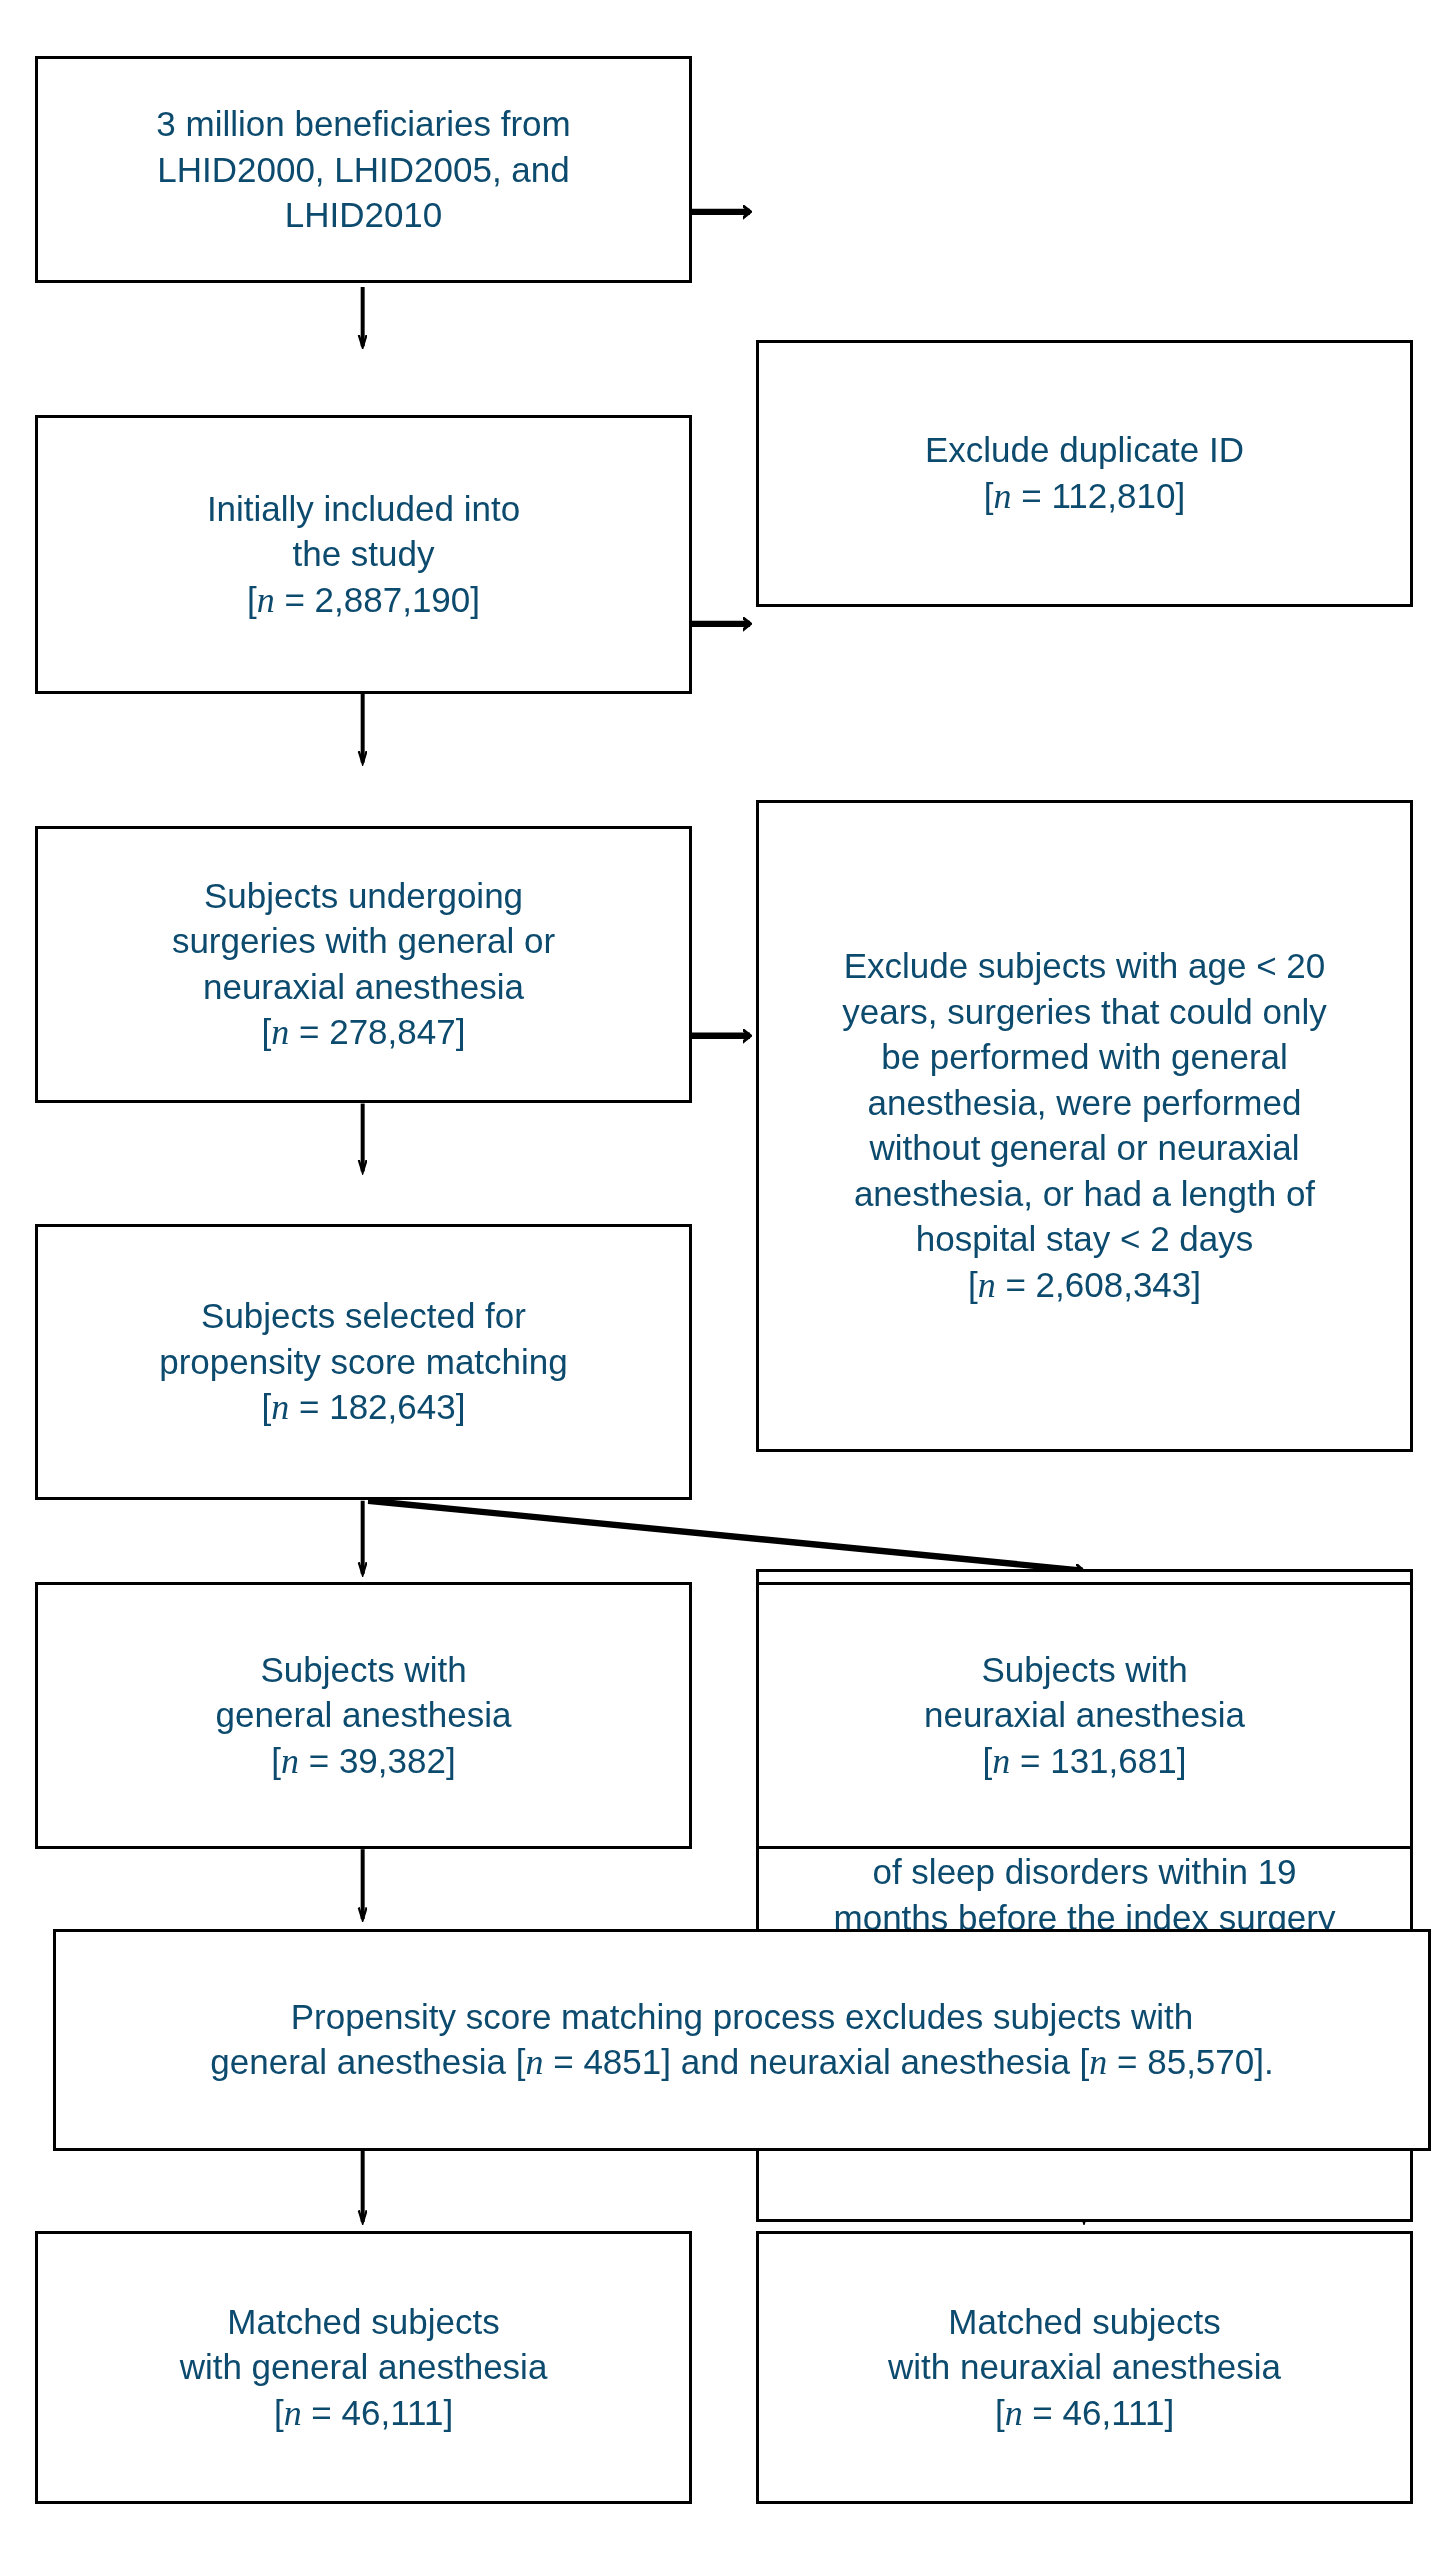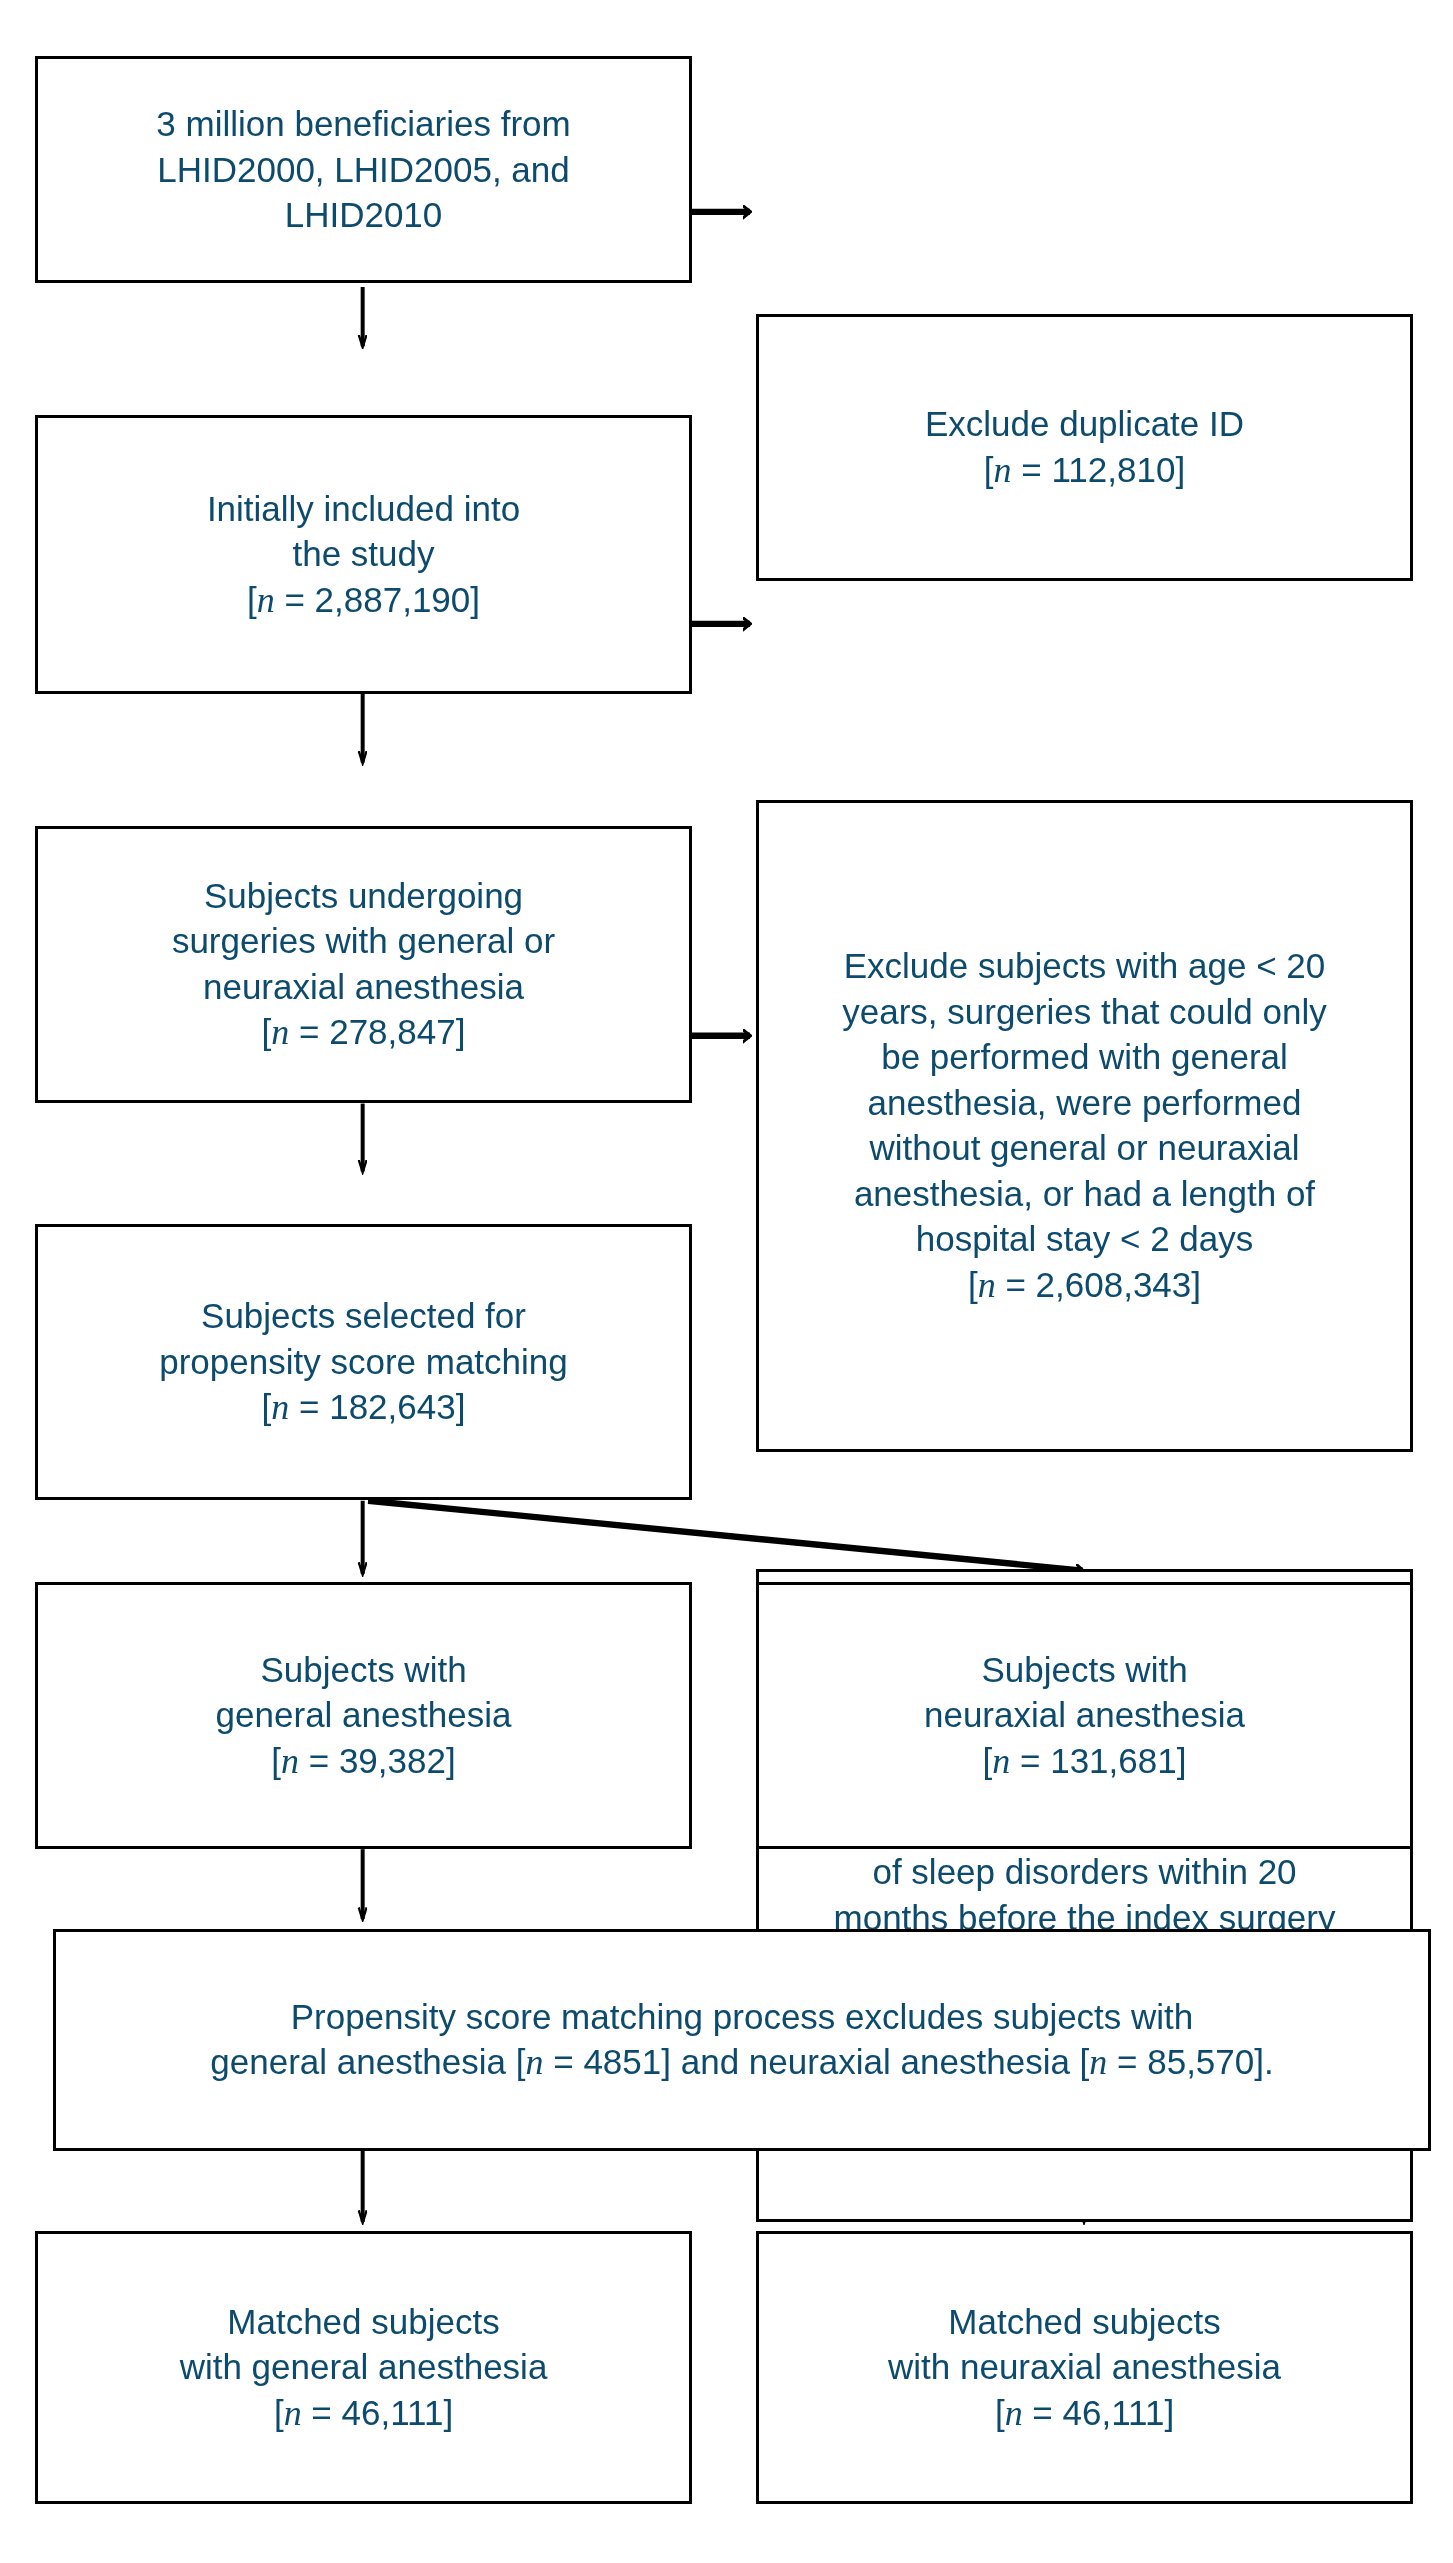--- a/index.html
+++ b/index.html
@@ -83,21 +83,21 @@
 
     <path d="M1632,2031 L1632,2098" stroke="#000" stroke-width="6" fill="none" marker-end="url(#ah)"></path>
   </svg>
 
   <div class="node" style="left: 35px; top: 56px; width: 657px; height: 227px;">
     <span class="ln">3 million beneficiaries from</span>
     <span class="ln">LHID2000, LHID2005, and</span>
     <span class="ln">LHID2010</span>
   </div>
 
-  <div class="node" style="left: 756px; top: 314px; width: 657px; height: 267px;">
+  <div class="node" style="left: 756px; top: 340px; width: 657px; height: 267px;">
     <span class="ln">Exclude duplicate ID</span>
     <span class="ln">[<em class="nvar">n</em> = <span>112,810</span>]</span>
   </div>
 
   <div class="node" style="left: 35px; top: 415px; width: 657px; height: 279px;">
     <span class="ln">Initially included into</span>
     <span class="ln">the study</span>
     <span class="ln">[<em class="nvar">n</em> = <span>2,887,190</span>]</span>
   </div>
 
@@ -116,21 +116,21 @@
     <span class="ln">Subjects undergoing</span>
     <span class="ln">surgeries with general or</span>
     <span class="ln">neuraxial anesthesia</span>
     <span class="ln">[<em class="nvar">n</em> = <span>278,847</span>]</span>
   </div>
 
   <div class="node" style="left: 756px; top: 1569px; width: 657px; height: 653px;">
     <span class="ln">Exclude subjects who were</span>
     <span class="ln">prescribed any oral sedative-</span>
     <span class="ln">hypnotics or had any diagnoses</span>
-    <span class="ln">of sleep disorders within 20</span>
+    <span class="ln">of sleep disorders within 19</span>
     <span class="ln">months before the index surgery</span>
     <span class="ln">or died within 180 days after</span>
     <span class="ln">surgery</span>
     <span class="ln">[<em class="nvar">n</em> = <span>96,204</span>]</span>
   </div>
 
   <div class="node" style="left: 35px; top: 1224px; width: 657px; height: 276px;">
     <span class="ln">Subjects selected for</span>
     <span class="ln">propensity score matching</span>
     <span class="ln">[<em class="nvar">n</em> = <span>182,643</span>]</span>

